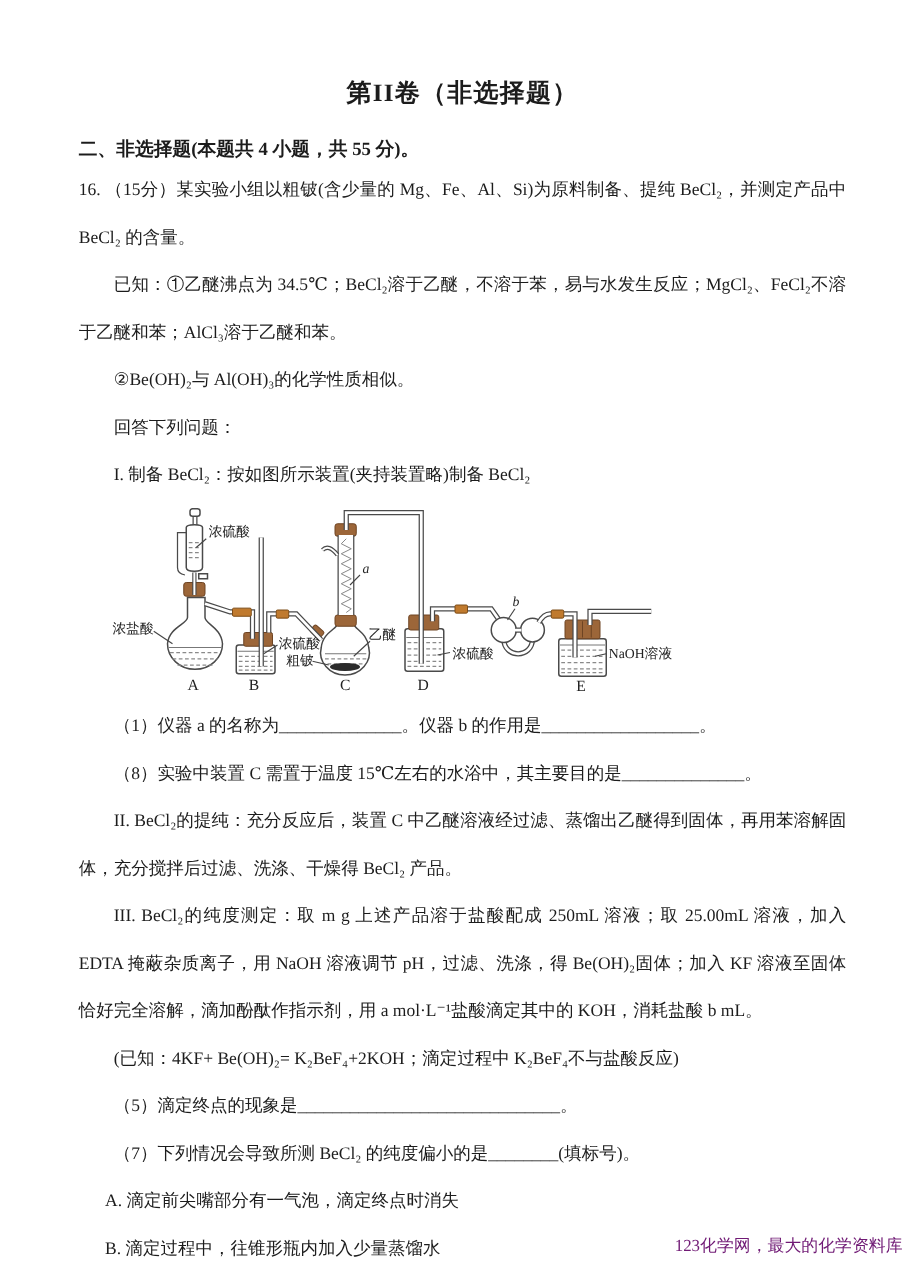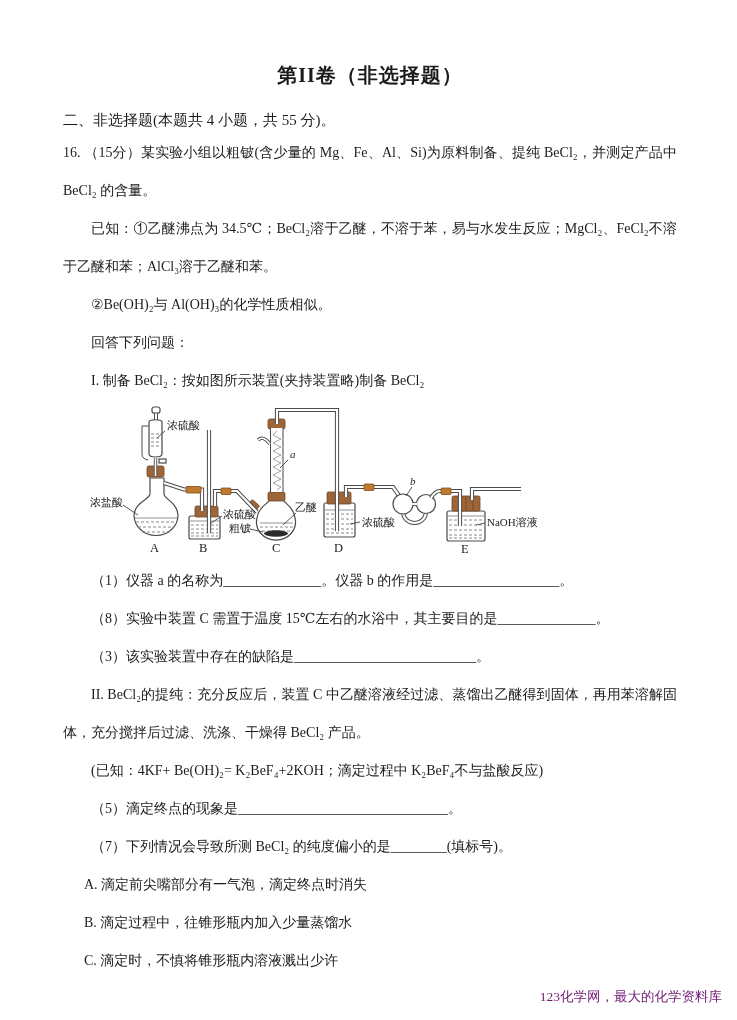--- a/index.html
+++ b/index.html
@@ -6,21 +6,21 @@
   body{
     width:737px;height:1020px;position:relative;overflow:hidden;
     font-family:"Liberation Serif","DejaVu Serif",serif;
     color:#1c1c1c;
   }
   .page{padding:60px 60px 0 63px;}
   .title{
     font-size:20px;font-weight:bold;text-align:center;
     margin:0 0 16px 0;line-height:30px;letter-spacing:1px;
   }
-  .heading{font-size:15px;font-weight:normal;line-height:28px;margin:0;}
+  .heading{font-size:15px;font-weight:bold;line-height:28px;margin:0;}
   .para{font-size:14px;line-height:38px;margin:0;text-align:justify;}
   .indent{text-indent:2em;}
   .opt{margin-left:21px;text-align:left;}
   figure.diagram{margin:4px 0 2px 6px;padding:0;}
   svg text{font-size:11px;font-family:"Liberation Serif","DejaVu Serif",serif;fill:#222;}
   svg text.apparatus-letter{font-size:12.5px;}
   .footer{
     position:absolute;right:15px;bottom:14px;
     font-size:13.5px;color:#701a75;
   }
@@ -185,22 +185,22 @@
       <text class="apparatus-letter" x="81" y="148">A</text>
       <text class="apparatus-letter" x="130" y="148">B</text>
       <text class="apparatus-letter" x="203" y="148">C</text>
       <text class="apparatus-letter" x="265" y="148">D</text>
       <text class="apparatus-letter" x="392" y="149">E</text>
     </svg>
   </figure>
 
   <p class="para indent">（1）仪器 a 的名称为______________。仪器 b 的作用是__________________。</p>
   <p class="para indent">（8）实验中装置 C 需置于温度 15℃左右的水浴中，其主要目的是______________。</p>
-  <p class="para indent">（3）该实验装置中存在的缺陷是__________________________。</p>
   <p class="para indent">II. BeCl₂的提纯：充分反应后，装置 C 中乙醚溶液经过滤、蒸馏出乙醚得到固体，再用苯溶解固体，充分搅拌后过滤、洗涤、干燥得 BeCl₂ 产品。</p>
+  <p class="para indent">III. BeCl₂的纯度测定：取 m g 上述产品溶于盐酸配成 250mL 溶液；取 25.00mL 溶液，加入 EDTA 掩蔽杂质离子，用 NaOH 溶液调节 pH，过滤、洗涤，得 Be(OH)₂固体；加入 KF 溶液至固体恰好完全溶解，滴加酚酞作指示剂，用 a mol·L⁻¹盐酸滴定其中的 KOH，消耗盐酸 b mL。</p>
   <p class="para indent">(已知：4KF+ Be(OH)₂= K₂BeF₄+2KOH；滴定过程中 K₂BeF₄不与盐酸反应)</p>
   <p class="para indent">（5）滴定终点的现象是______________________________。</p>
   <p class="para indent">（7）下列情况会导致所测 BeCl₂ 的纯度偏小的是________(填标号)。</p>
   <p class="para opt">A. 滴定前尖嘴部分有一气泡，滴定终点时消失</p>
   <p class="para opt">B. 滴定过程中，往锥形瓶内加入少量蒸馏水</p>
   <p class="para opt">C. 滴定时，不慎将锥形瓶内溶液溅出少许</p>
 
 </div>
 
 <div class="footer">123化学网，最大的化学资料库</div>

